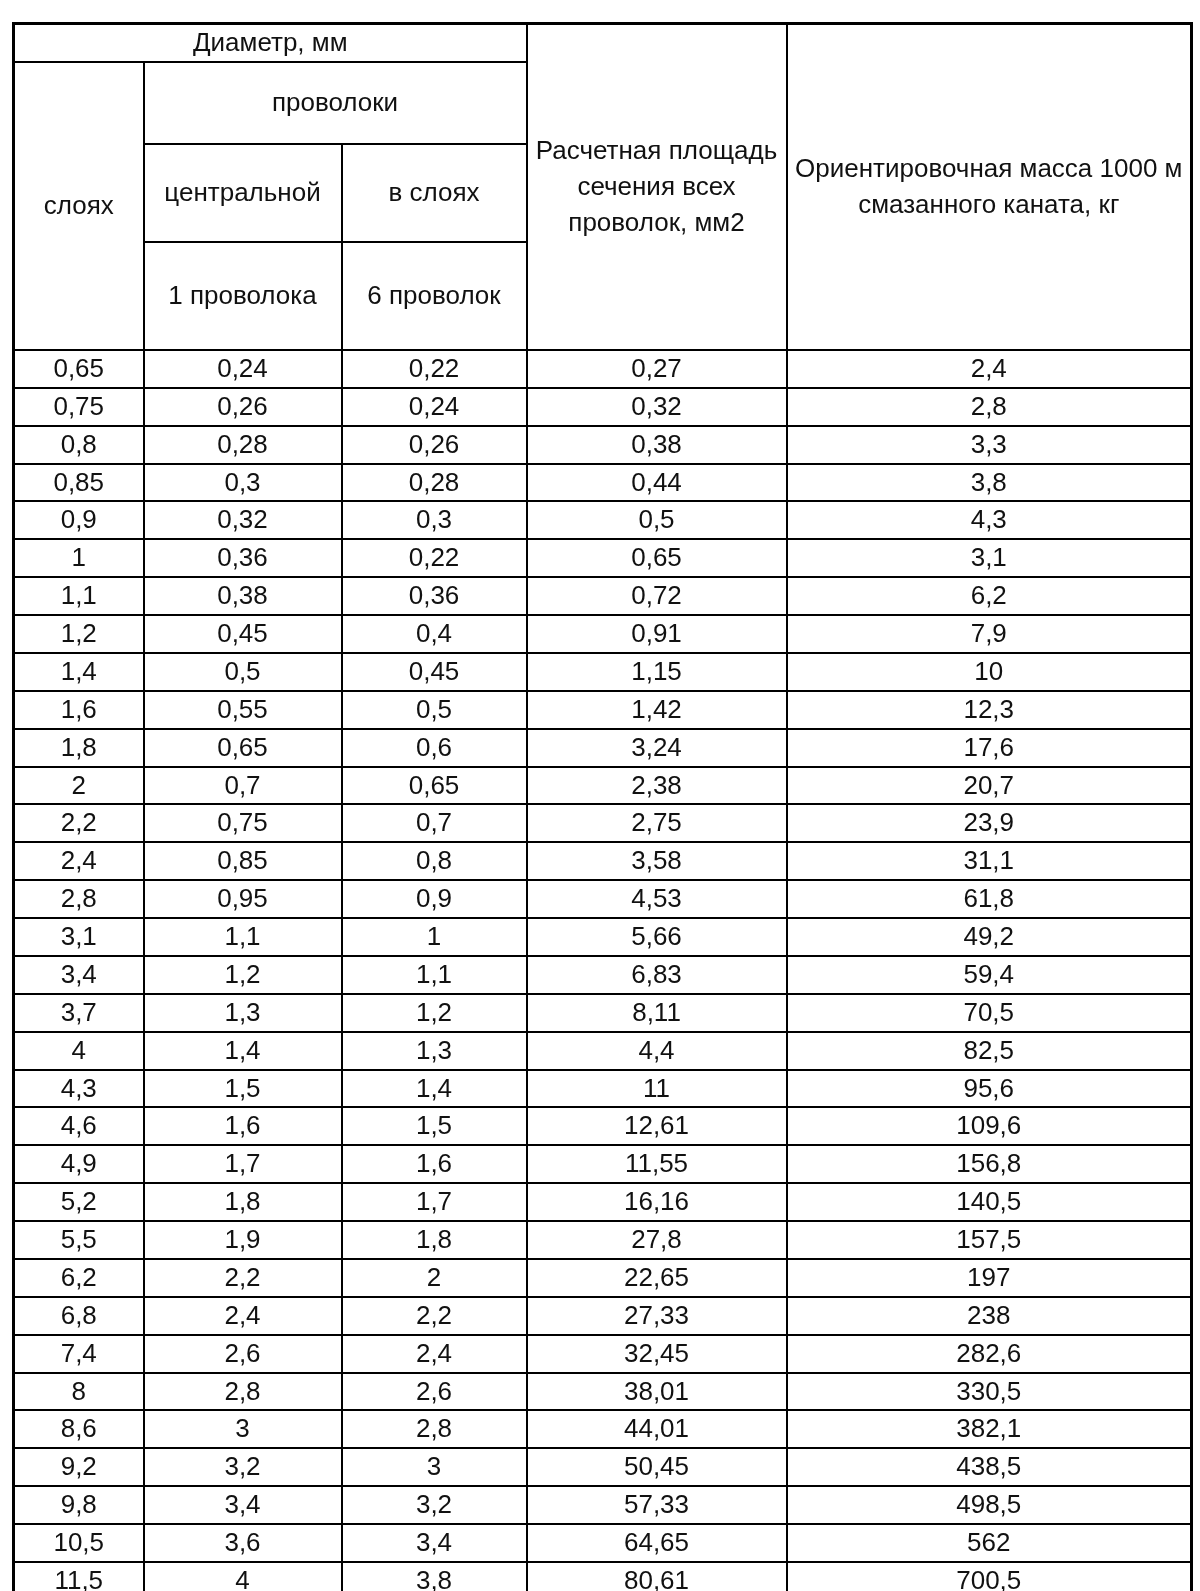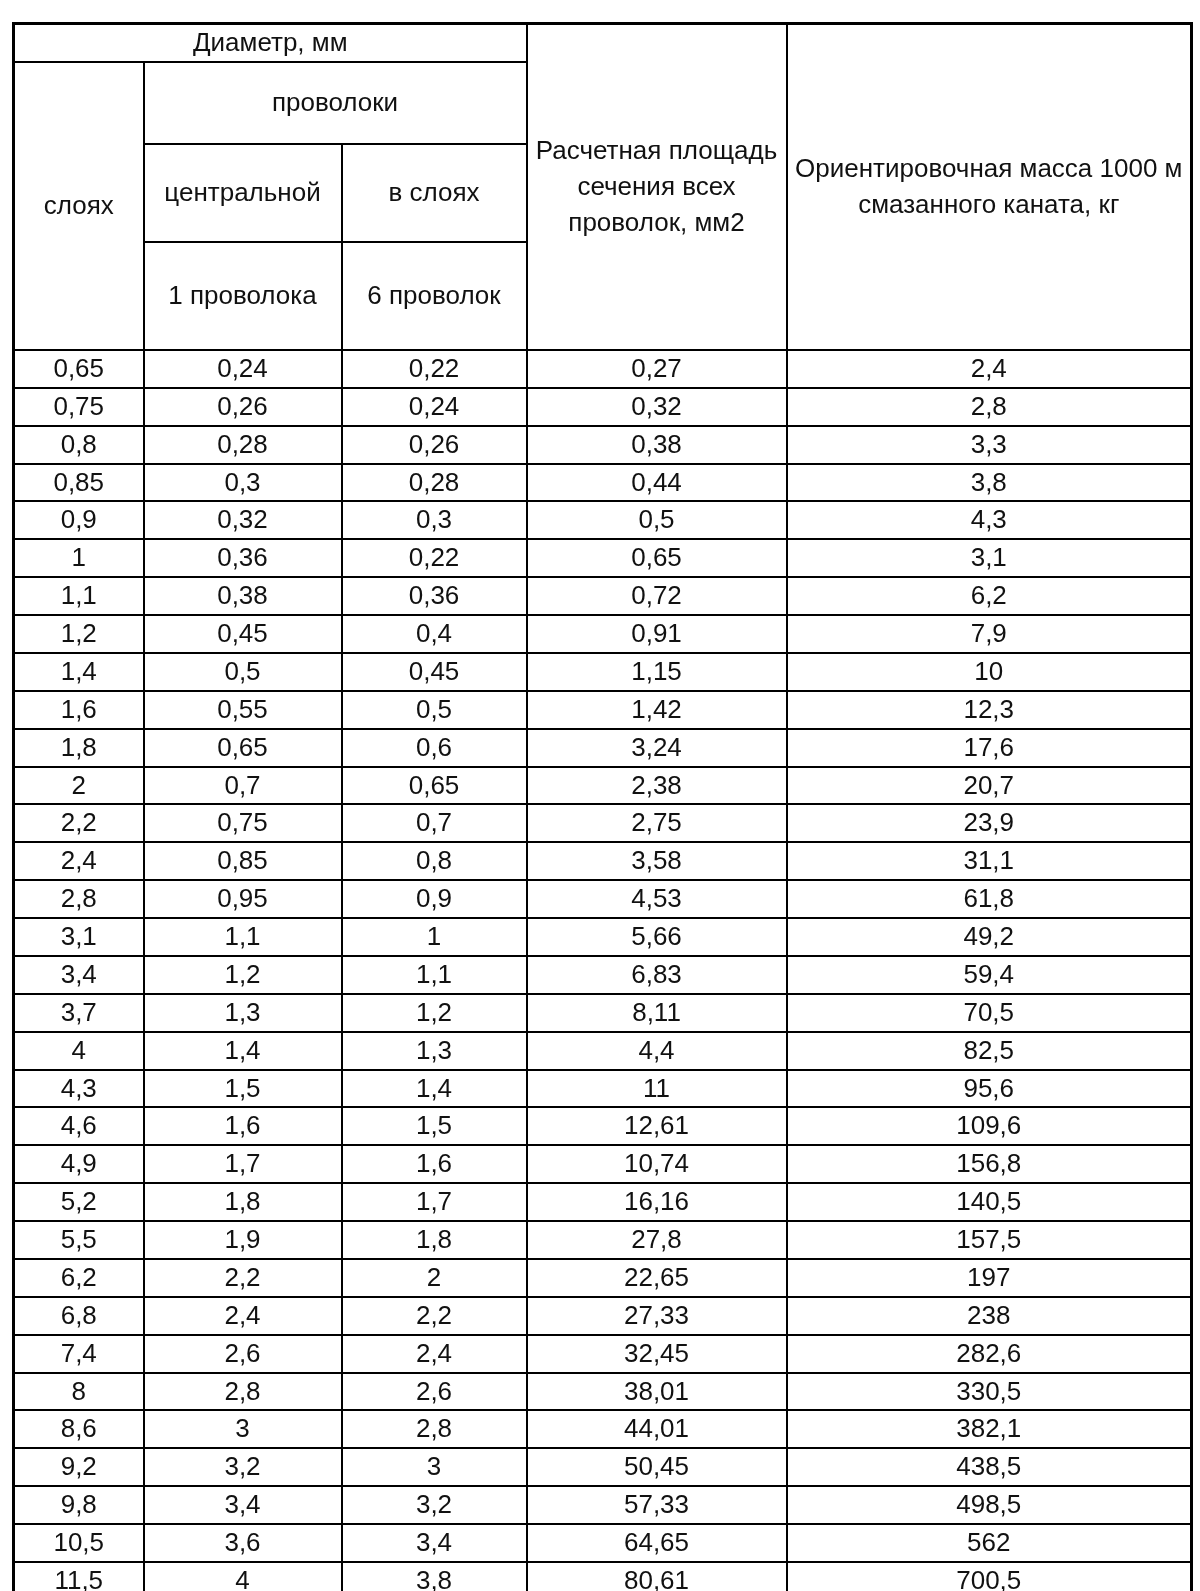--- a/index.html
+++ b/index.html
@@ -219,21 +219,21 @@
         <td>4,6</td>
         <td>1,6</td>
         <td>1,5</td>
         <td>12,61</td>
         <td>109,6</td>
       </tr>
       <tr>
         <td>4,9</td>
         <td>1,7</td>
         <td>1,6</td>
-        <td>10,74</td>
+        <td>11,55</td>
         <td>156,8</td>
       </tr>
       <tr>
         <td>5,2</td>
         <td>1,8</td>
         <td>1,7</td>
         <td>16,16</td>
         <td>140,5</td>
       </tr>
       <tr>

